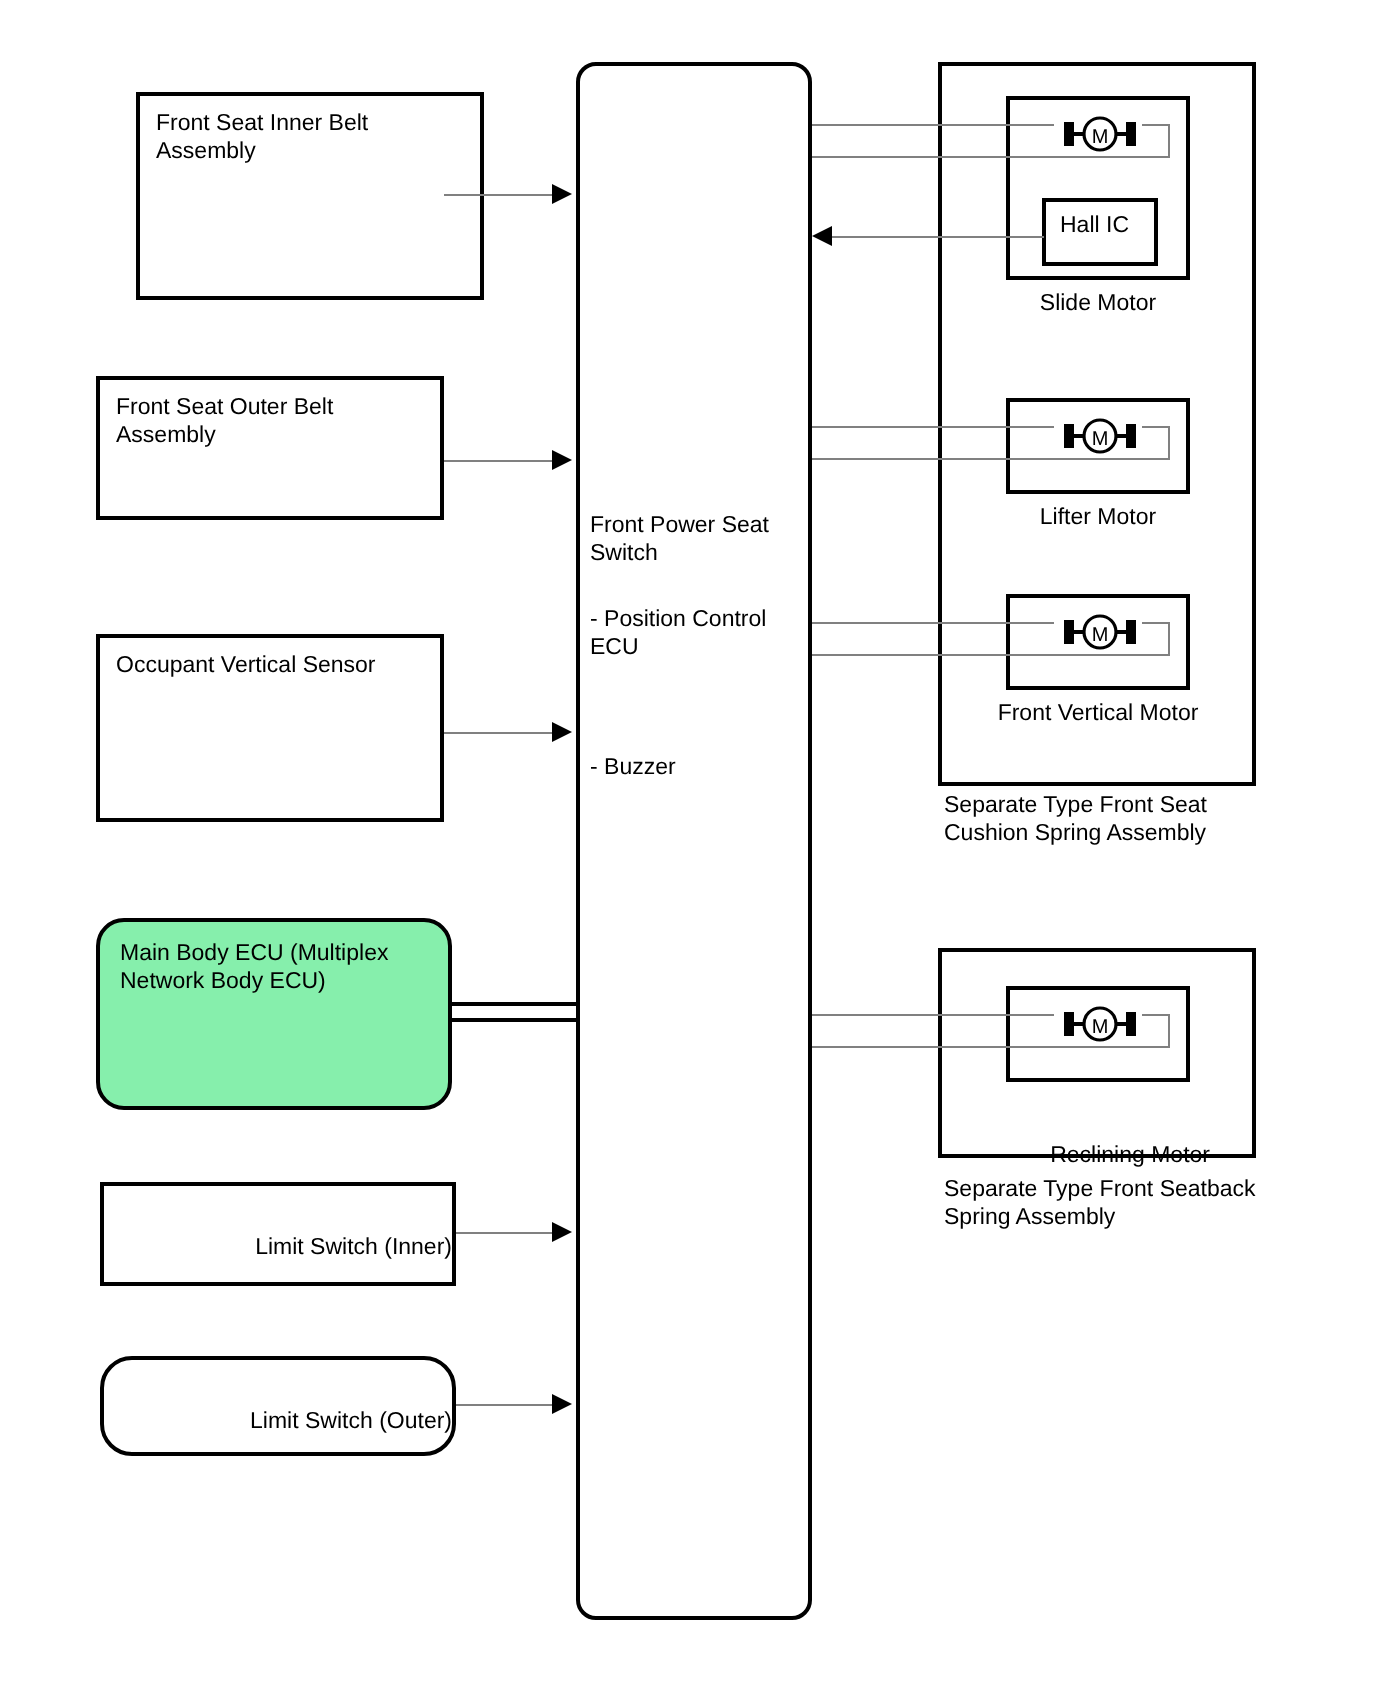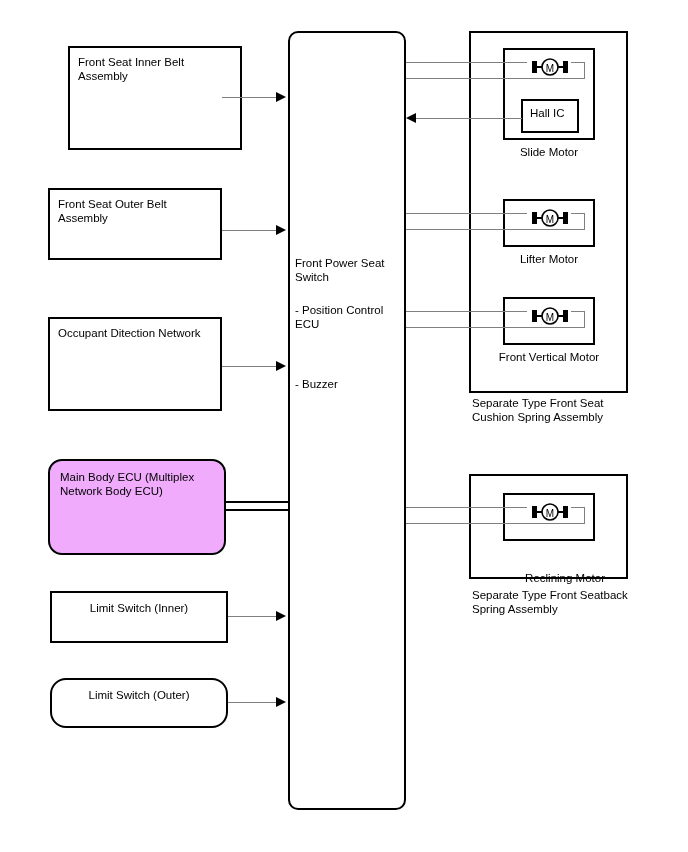--- a/index.html
+++ b/index.html
@@ -34,22 +34,22 @@
   
   .src-box .box-label {
     left: 8px;
     top: 7px;
     right: 6px;
   }
   
   .sw-box .box-label {
     left: 0;
     right: 0;
-    top: 8px;
-    text-align: center;
+    top: 24px;
+    text-align: right;
   }
   
   .col {
     position: absolute;
     box-sizing: border-box;
     border: 2px solid #000000;
     border-radius: 10px;
     background: #ffffff;
   }
   .col-text {
@@ -59,21 +59,21 @@
     white-space: pre-line;
     left: 14px;
     right: 6px;
   }
   
   .ecu-box {
     position: absolute;
     box-sizing: border-box;
     border: 2px solid #000000;
     border-radius: 14px;
-    background: #f0abfc;
+    background: #86efac;
   }
   .ecu-box .box-label {
     left: 10px;
     top: 9px;
     right: 8px;
   }
   
   .frame {
     position: absolute;
     box-sizing: border-box;
@@ -165,21 +165,21 @@
   <div class="arrow-r" style="left:276px; top:92px;"></div>
 
   <div class="box src-box" style="left:48px; top:188px; width:174px; height:72px;">
     <div class="box-label">Front Seat Outer Belt
 Assembly</div>
   </div>
   <div class="hline" style="left:222px; top:230px; width:56px;"></div>
   <div class="arrow-r" style="left:276px; top:225px;"></div>
 
   <div class="box src-box" style="left:48px; top:317px; width:174px; height:94px;">
-    <div class="box-label">Occupant Ditection Network</div>
+    <div class="box-label">Occupant Vertical Sensor</div>
   </div>
   <div class="hline" style="left:222px; top:366px; width:56px;"></div>
   <div class="arrow-r" style="left:276px; top:361px;"></div>
 
   <div class="ecu-box" style="left:48px; top:459px; width:178px; height:96px;">
     <div class="box-label">Main Body ECU (Multiplex
 Network Body ECU)</div>
   </div>
   <div class="busline" style="left:226px; top:501px; width:64px;"></div>
   <div class="busline" style="left:226px; top:509px; width:64px;"></div>

